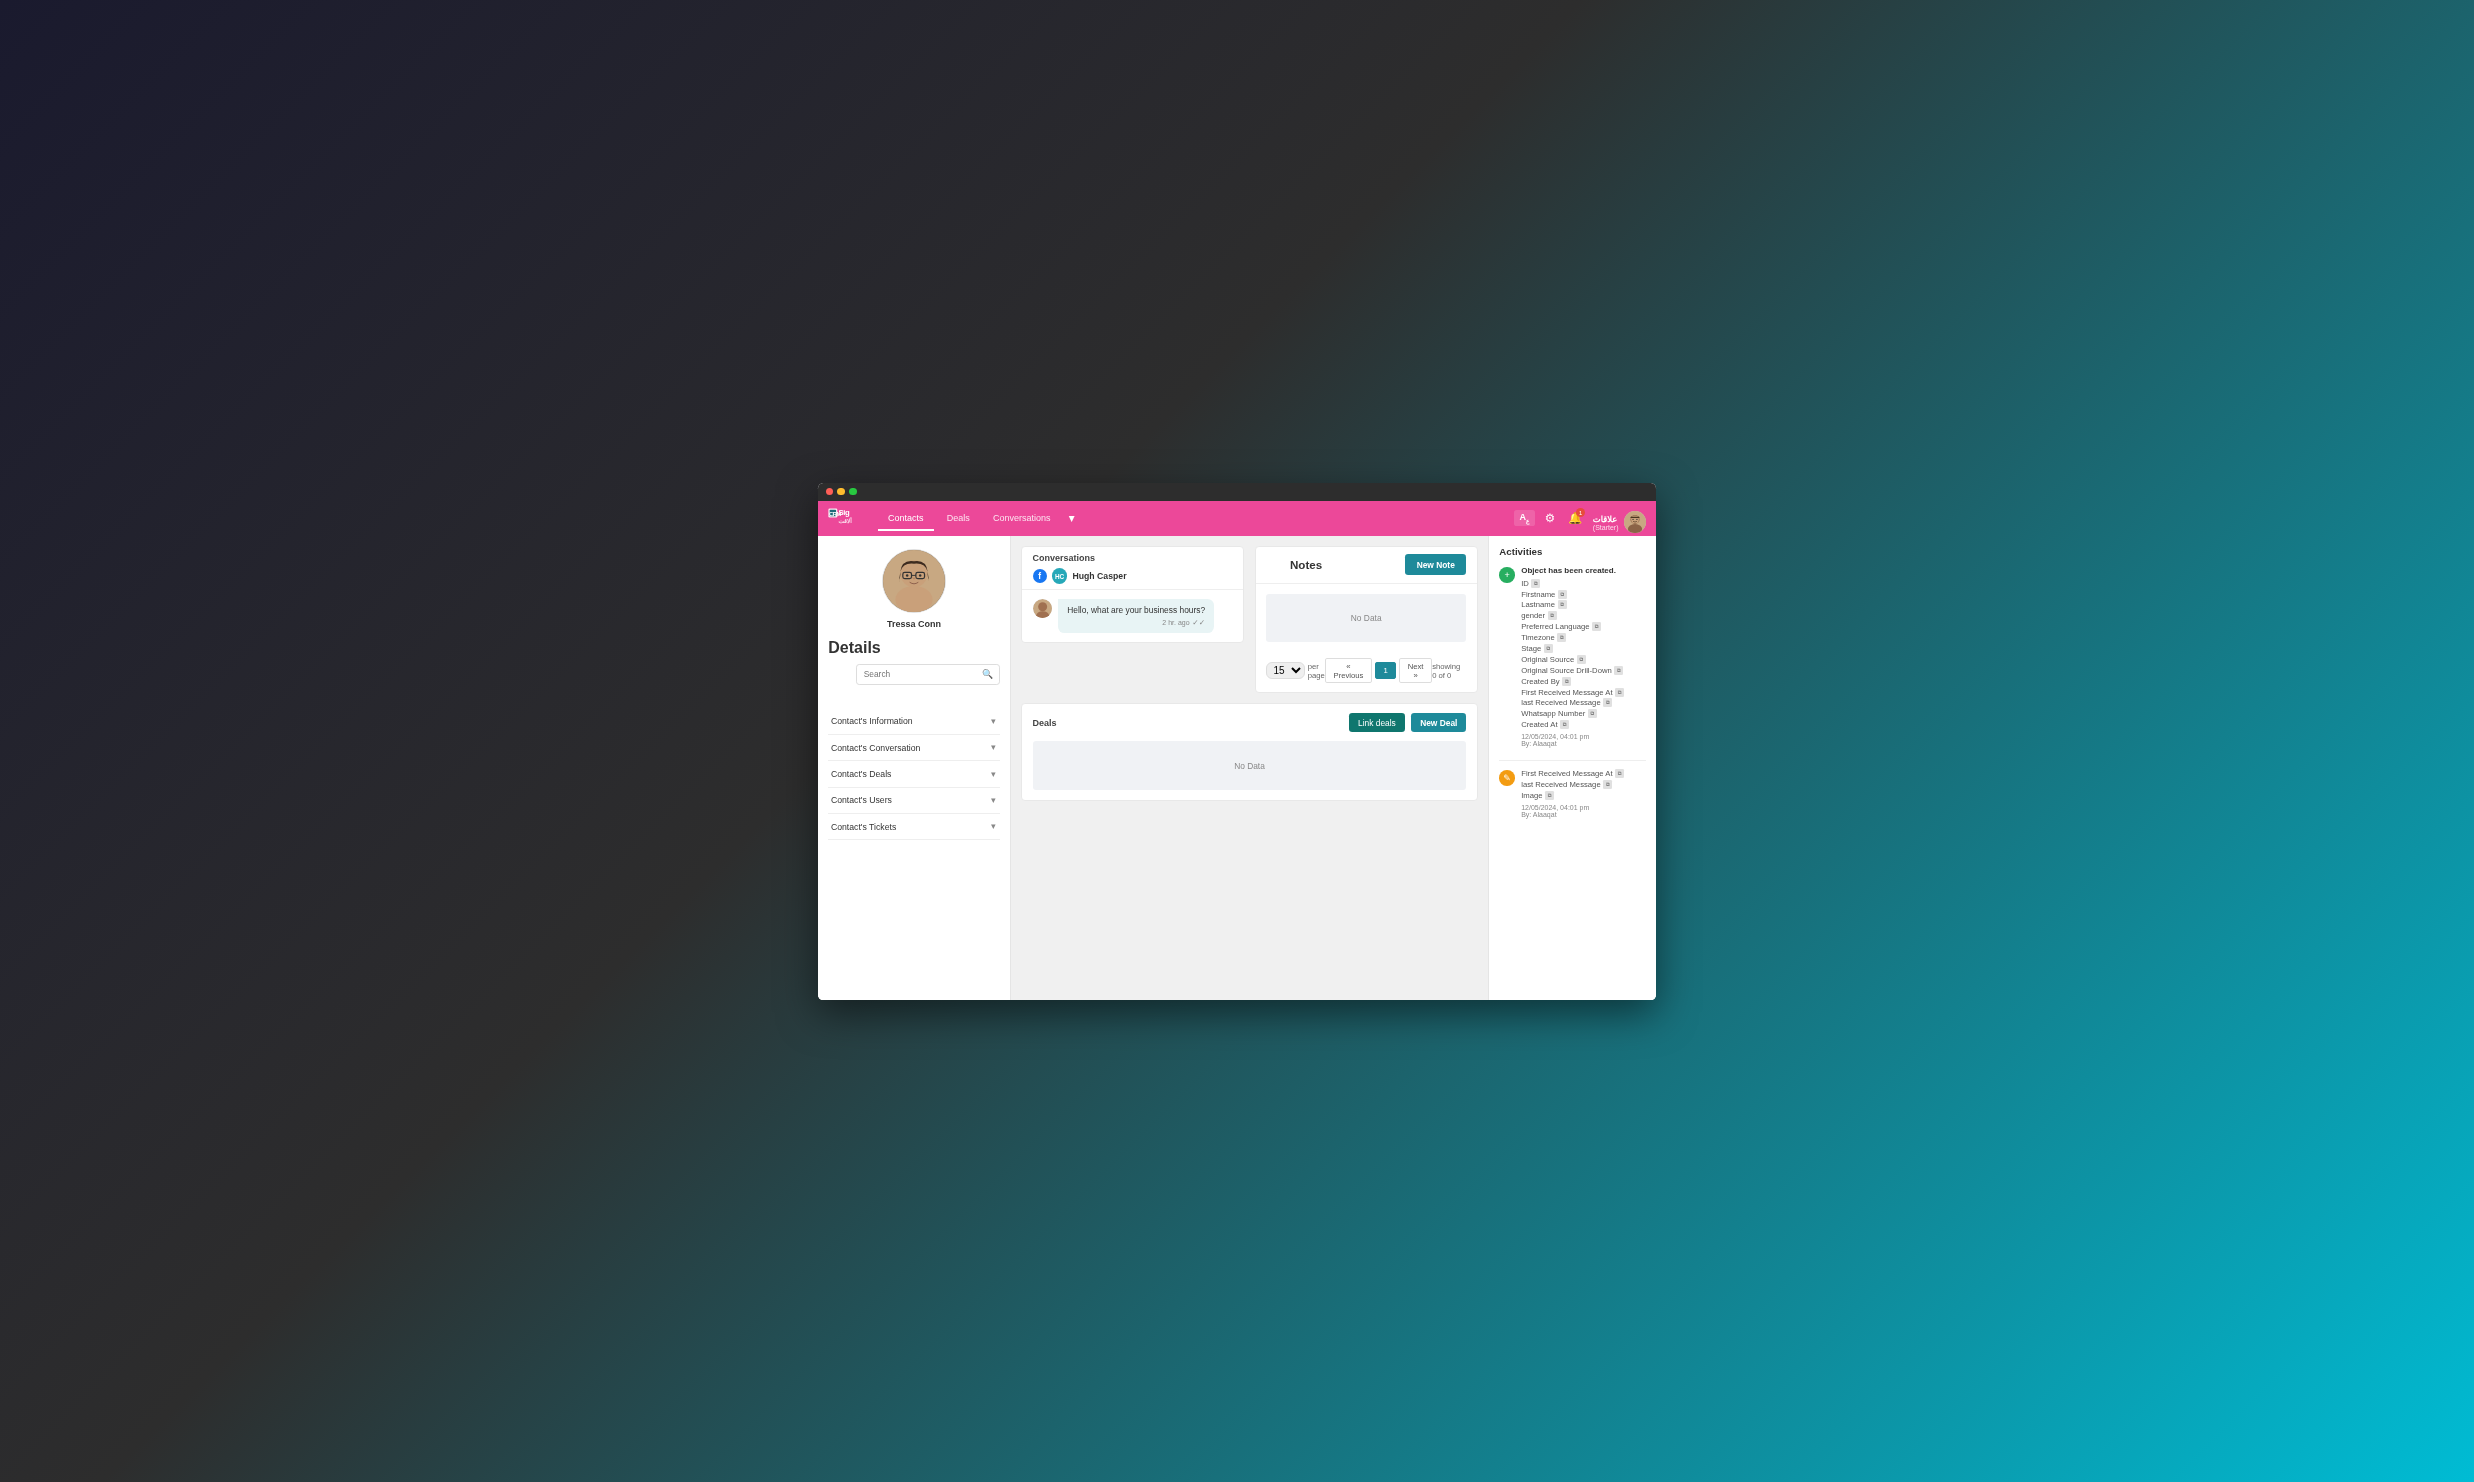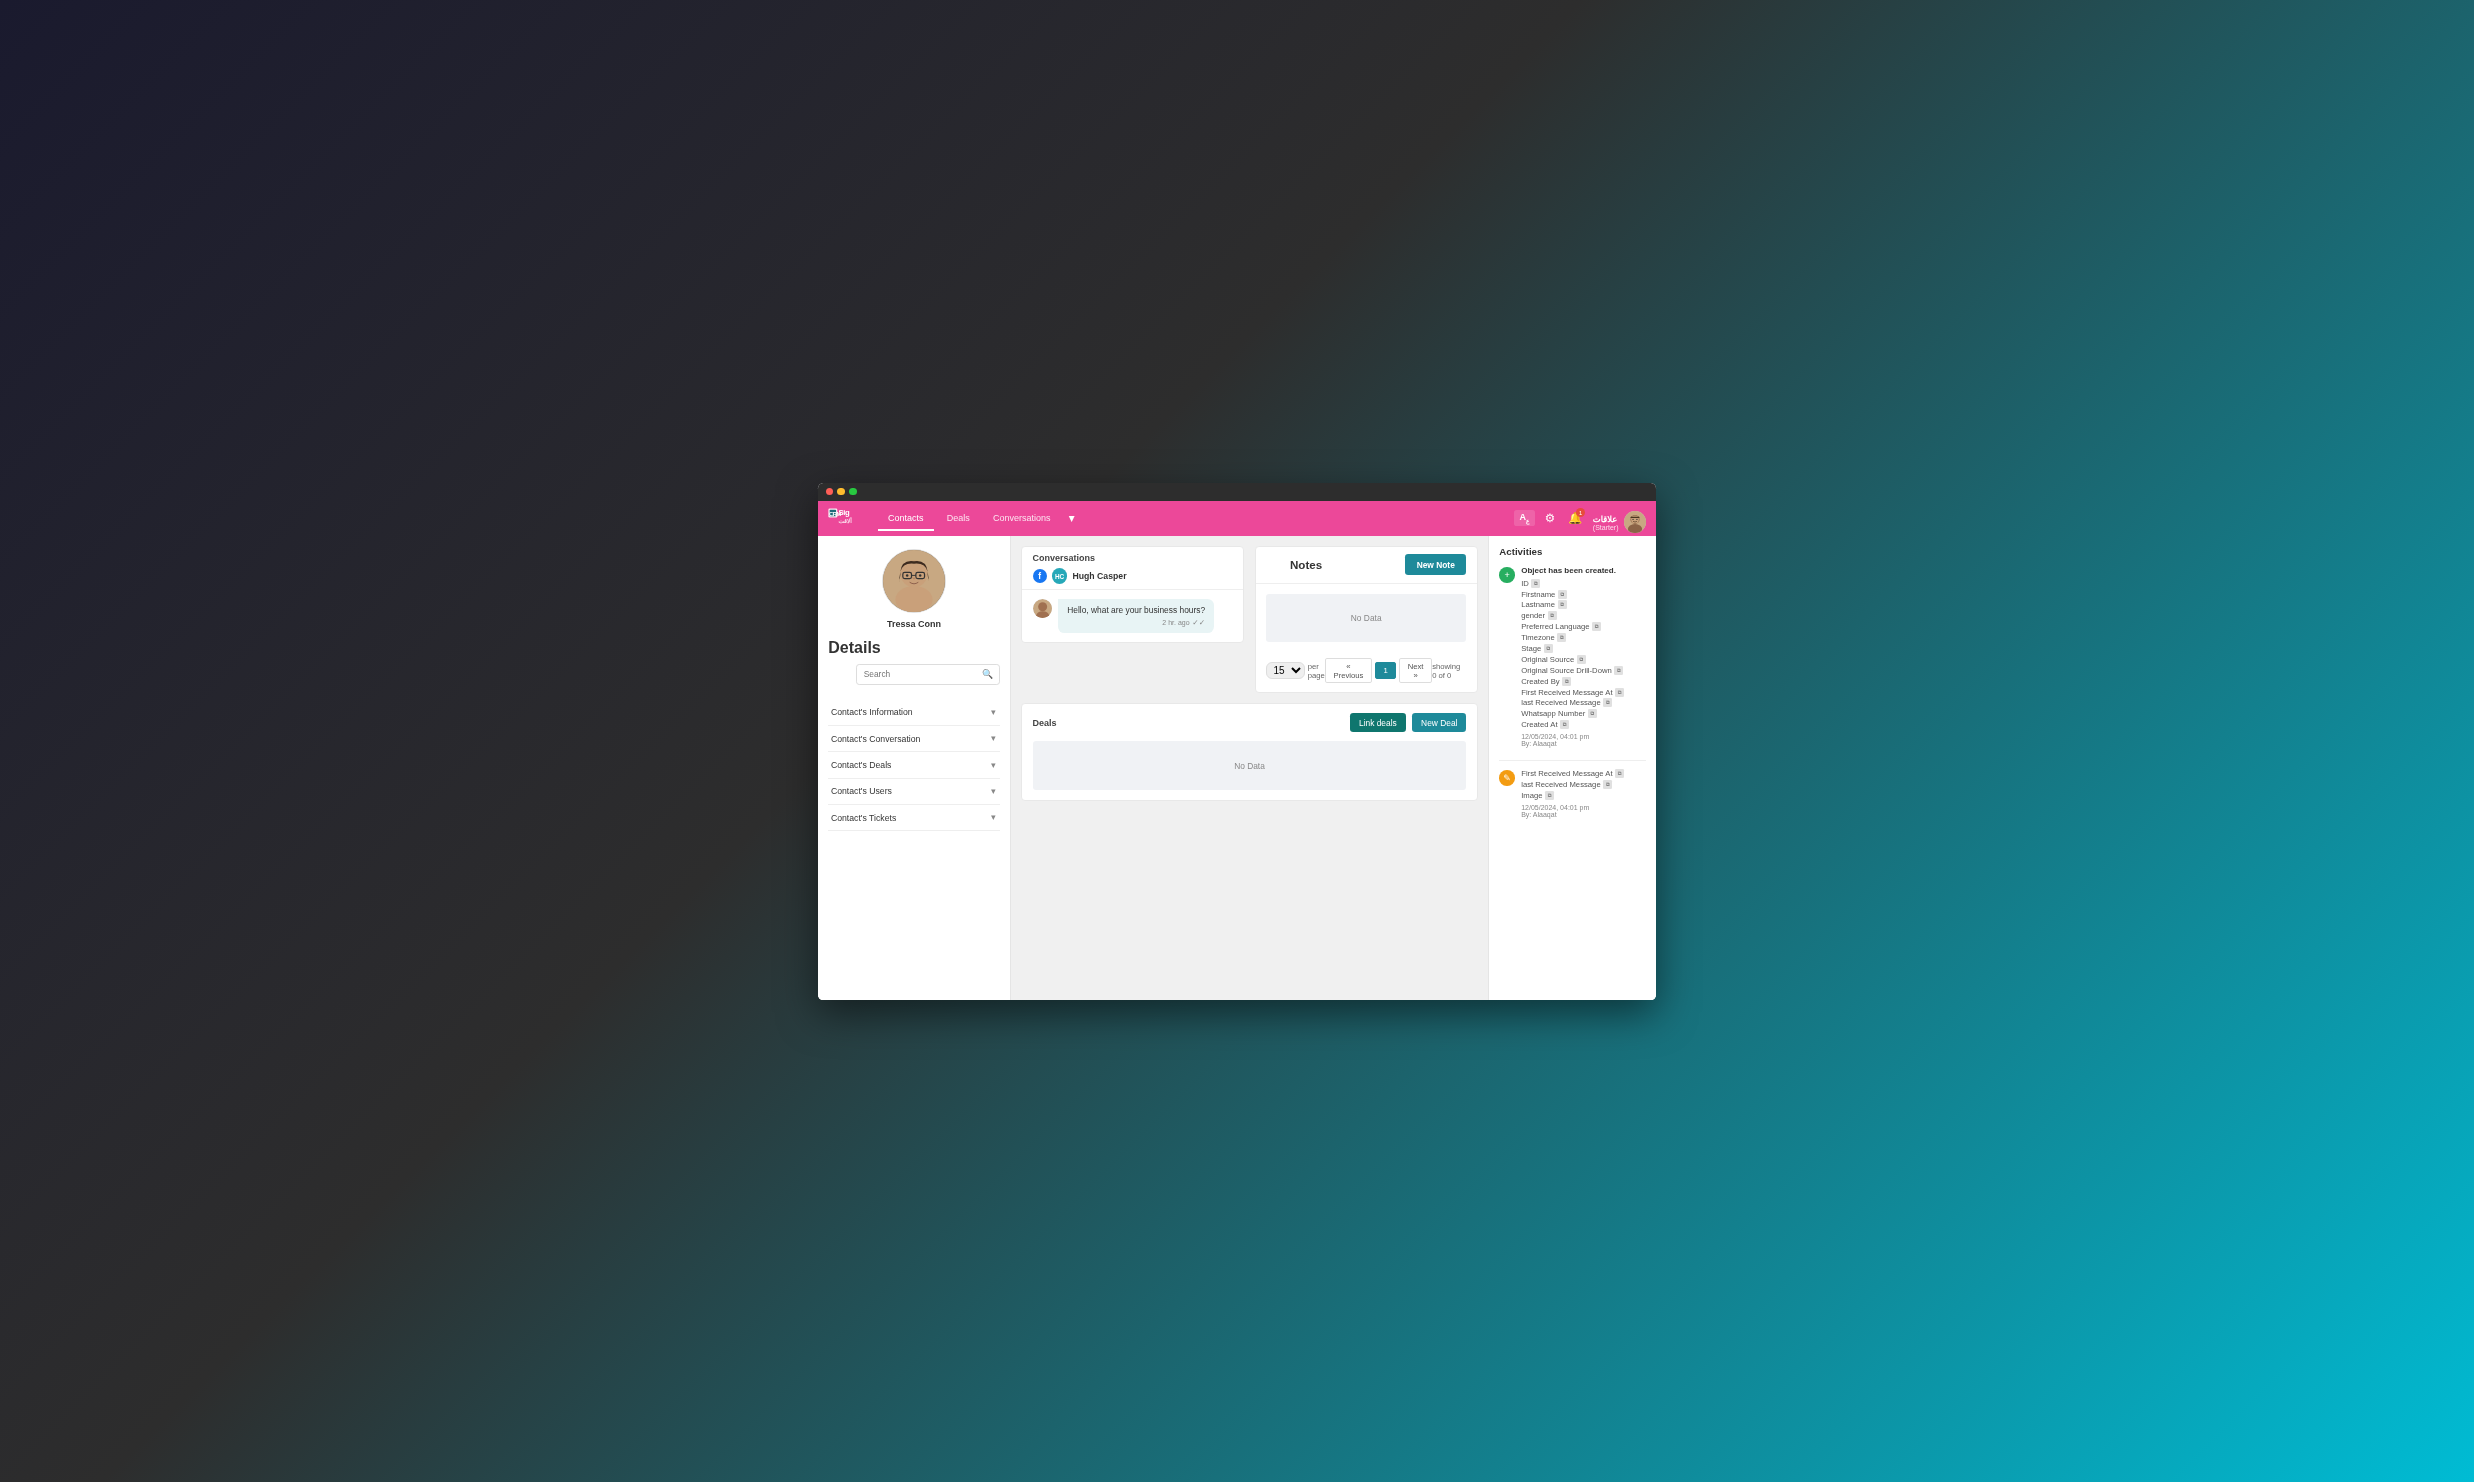--- a/index.html
+++ b/index.html
@@ -179,21 +179,21 @@
     }
     .details-title {
       font-size: 16px;
       font-weight: 600;
       color: #333;
       margin-bottom: 6.4px;
     }
     .search-box {
       width: 100%;
       position: relative;
-      margin-bottom: 15px;
+      margin-bottom: 24px;
       padding-left: 28px;
     }
     .search-box input {
       width: 100%;
       padding: 4.5px 23px 4.5px 6.4px;
       border: 0.6px solid #ddd;
       border-radius: 3.2px;
       font-size: 8.4px;
       color: #666;
       background: white;
@@ -430,21 +430,21 @@
       font-weight: 500;
       cursor: pointer;
     }
     .btn-new-deal {
       background: #1e8a9a;
       color: white;
       border: none;
       padding: 4.5px 9px;
       border-radius: 3.2px;
       font-size: 8.4px;
-      font-weight: 400;
+      font-weight: 700;
       cursor: pointer;
     }
     .deals-no-data {
       background: #f0f2f5;
       border-radius: 3.2px;
       padding: 19.3px;
       text-align: center;
       color: #888;
       font-size: 8.4px;
       margin: 0 10.3px 10.3px;

